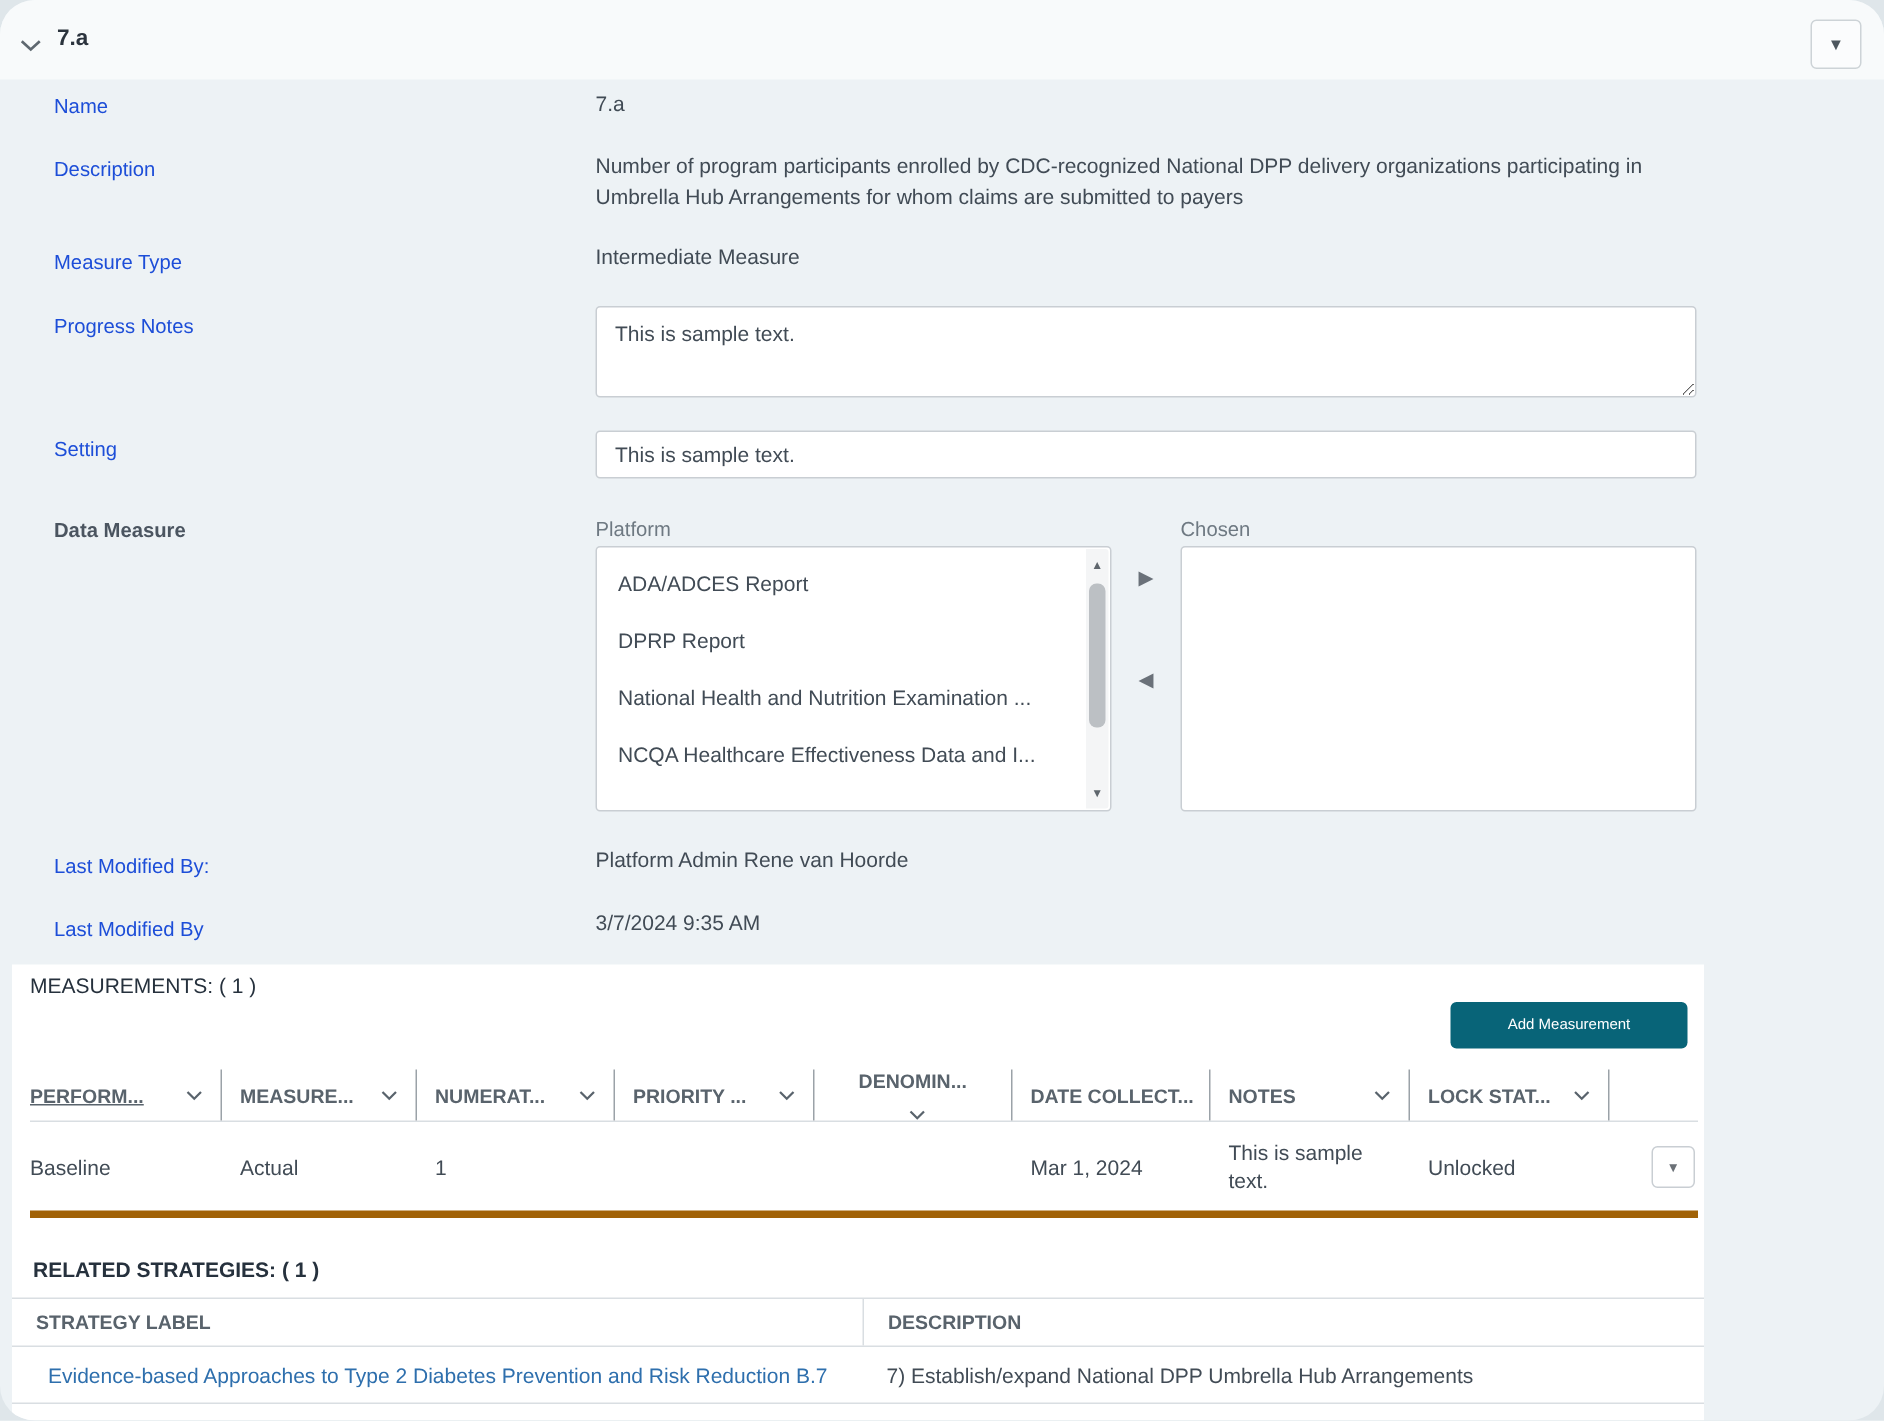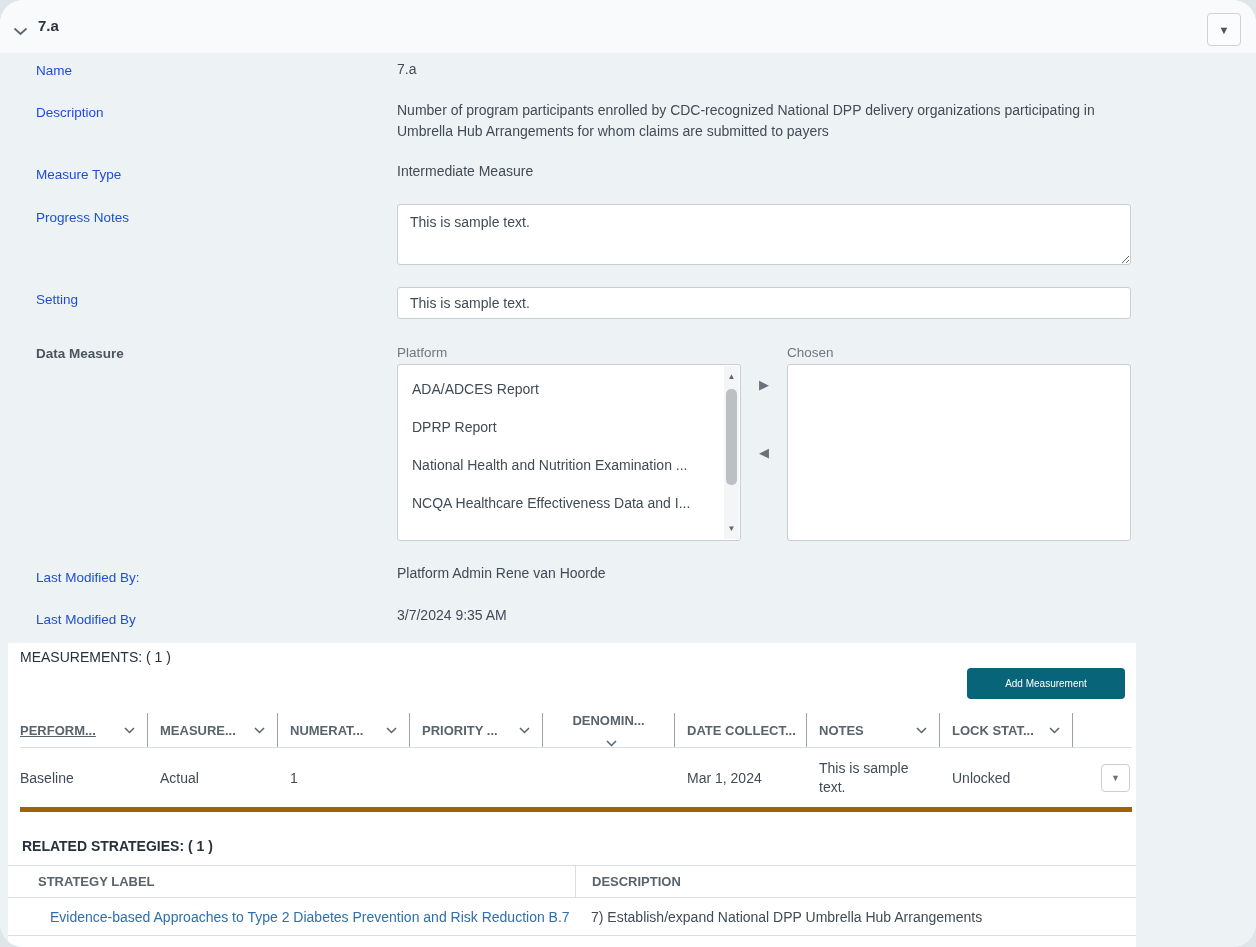--- a/index.html
+++ b/index.html
@@ -105,27 +105,27 @@
     border:1px solid #c9ced3; border-radius:4px; font-size:9px; color:#6b7177;
     display:flex; align-items:center; justify-content:center; cursor:pointer;
   }
 
   #rs-heading { position:absolute; left:14px; top:195px; font-size:14px; font-weight:700; color:#26313d; }
   #rs-header {
     position:absolute; left:0; top:222px; width:1128px; height:33px;
     border-top:1px solid #d9dee2; border-bottom:1px solid #d9dee2;
     display:flex; align-items:center; font-size:13px; font-weight:700; color:#59636c;
   }
-  .rs-hcell1 { width:567px; padding-left:30px; }
+  .rs-hcell1 { width:567px; padding-left:16px; }
   .rs-hcell2 { flex:1; border-left:1px solid #d9dee2; padding-left:16px; align-self:stretch; display:flex; align-items:center; }
   #rs-row {
     position:absolute; left:0; top:255px; width:1128px; height:38px;
     border-bottom:1px solid #d9dee2; display:flex; align-items:center; font-size:14px;
   }
-  .rs-cell1 { width:567px; padding-left:42px; white-space:nowrap; overflow:hidden; }
+  .rs-cell1 { width:567px; padding-left:24px; white-space:nowrap; overflow:hidden; }
   .rs-cell2 { flex:1; padding-left:16px; color:#414b55; }
   #strategy-link { color:#2e6fad; text-decoration:none; cursor:pointer; }
 </style>
 </head>
 <body>
 
 <div id="app">
   <div id="header-band"></div>
 
   <span id="collapse-chevron">

